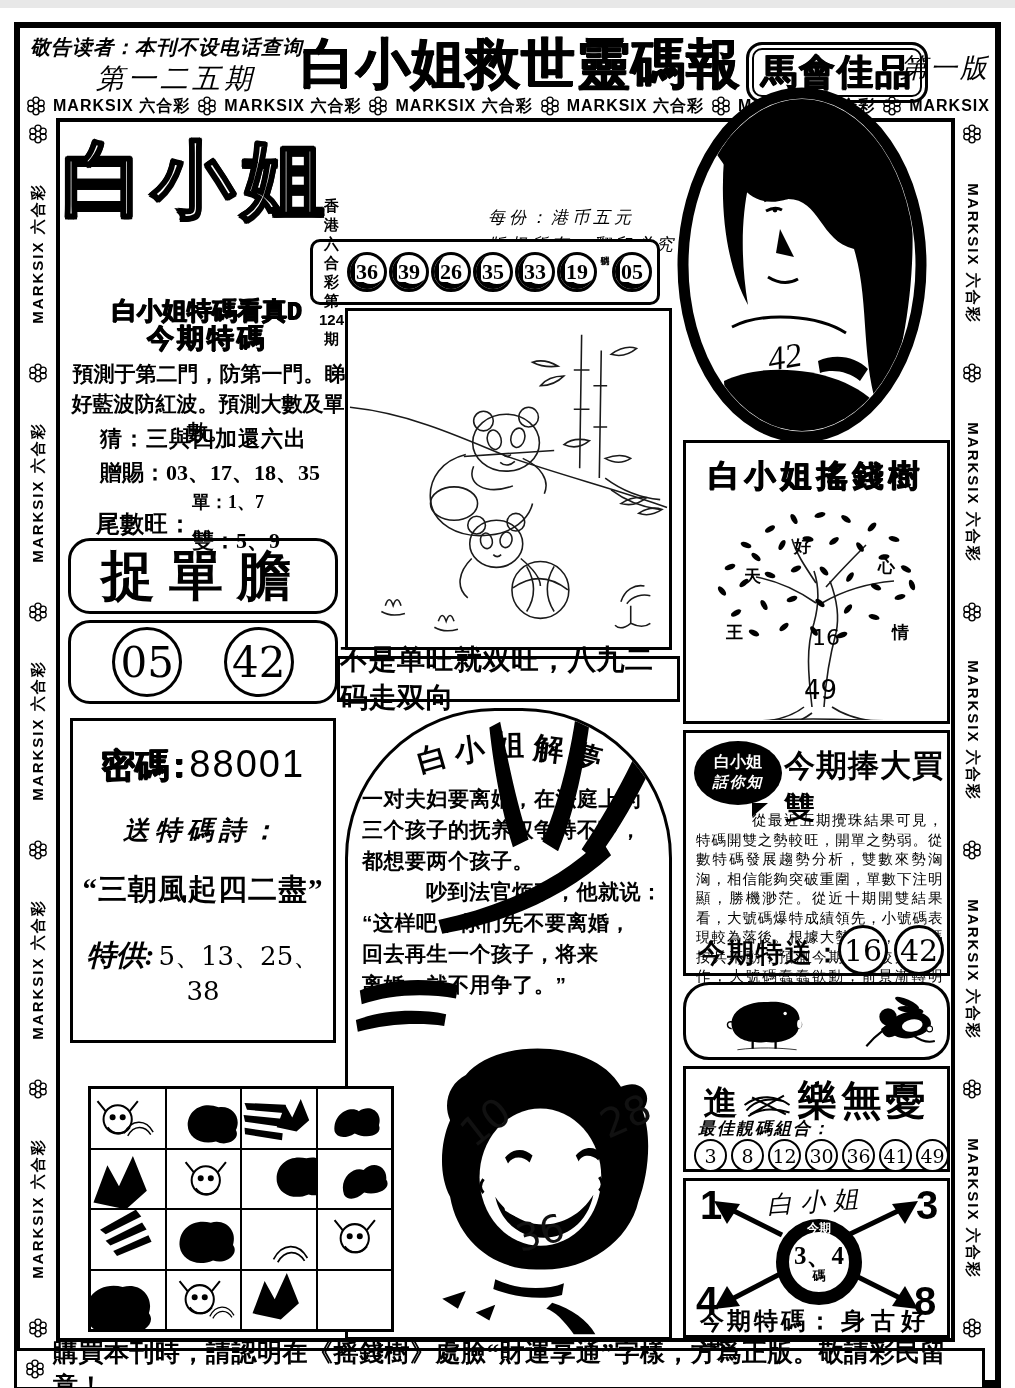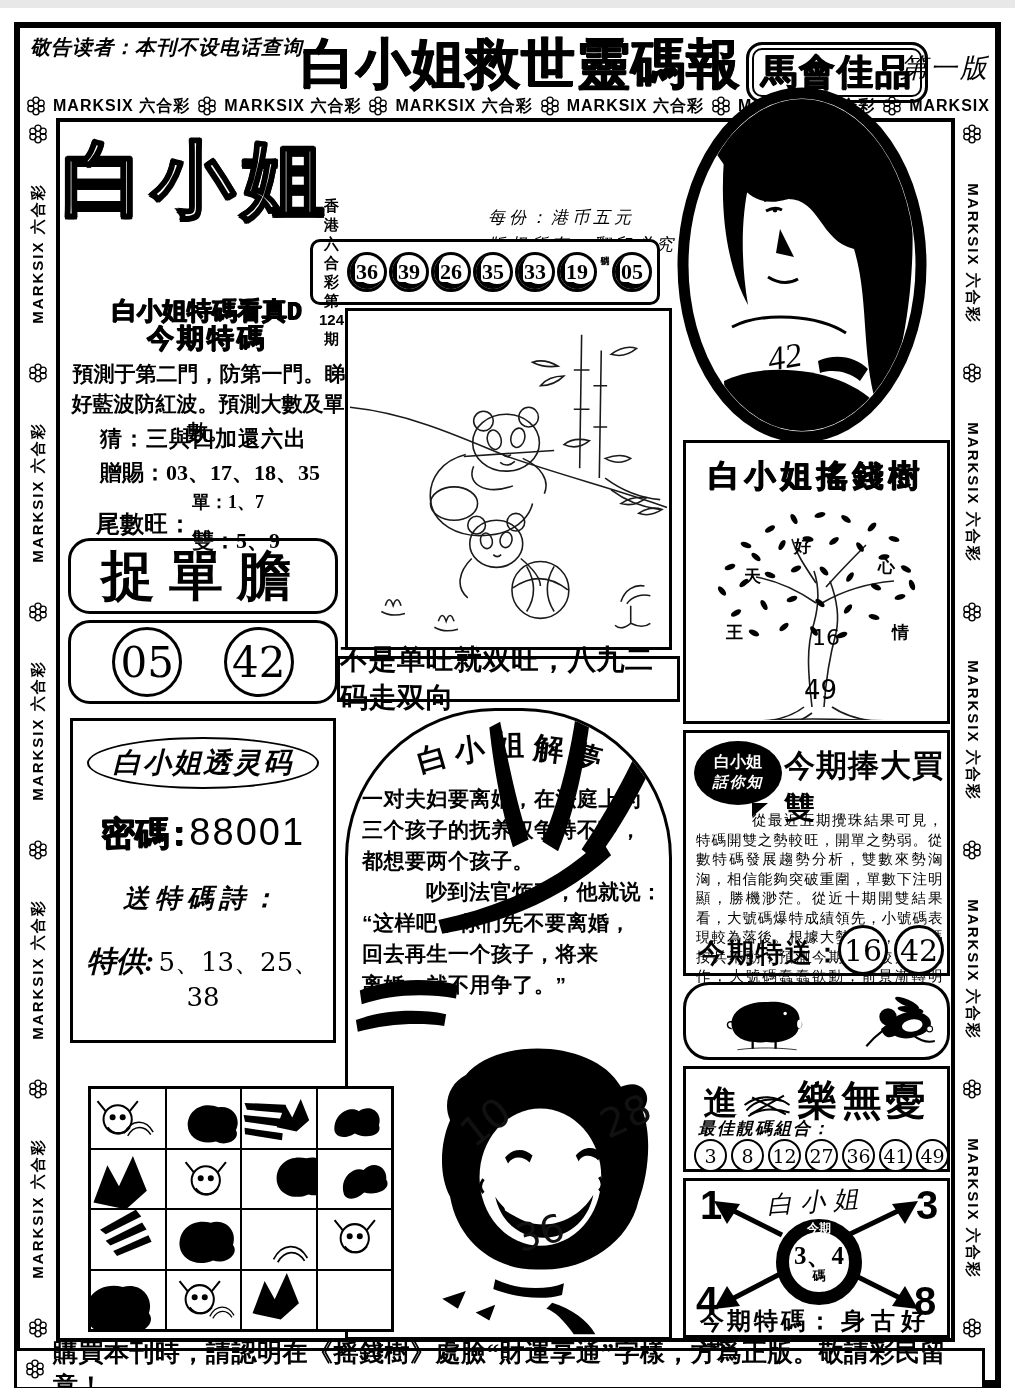--- a/index.html
+++ b/index.html
@@ -83,20 +83,21 @@
     <g id="leaf">
         <ellipse rx="5.6" ry="2.7" fill="#000"></ellipse>
       </g>
   </defs>
 </svg>
 
 <div class="page">
   <div class="frame"></div>
 
   <div class="abs" style="left:30px;top:26px;font:bold italic 20px 'Liberation Serif',serif;letter-spacing:1px">敬告读者：本刊不设电话查询.</div>
+  <div class="abs" style="left:96px;top:52px;font:italic 28px 'Liberation Serif',serif;letter-spacing:4px">第一二五期</div>
   <div class="abs xheavy" style="left:296px;top:20px;width:450px;text-align:center;font-size:54px;letter-spacing:1px">白小姐救世靈碼報</div>
   <div class="abs xheavy" style="left:746px;top:34px;padding:3px 12px;border:3px solid #000;border-radius:16px;
         box-shadow:inset 0 0 0 3px #fff,inset 0 0 0 5px #000;font-size:36px;letter-spacing:2px">馬會佳品</div>
   <div class="abs" style="left:900px;top:42px;font:italic 27px 'Liberation Serif',serif;letter-spacing:3px">第一版</div>
 
   <div class="abs strip" style="left:26px;top:86px;width:963px;height:24px">
     <svg class="flw">
         <use href="#flower"></use>
       </svg>
     <span class="lbl">MARKSIX 六合彩</span>
@@ -247,28 +248,25 @@
         display:flex;align-items:center;justify-content:center">
     <span class="serifb" style="font-size:54px;letter-spacing:14px">捉單膽</span>
   </div>
   <div class="abs" style="left:68px;top:612px;width:270px;height:84px;border:3px solid #000;border-radius:22px;
         display:flex;align-items:center;justify-content:space-evenly">
     <div class="circlenum" style="width:70px;height:70px;font-size:42px">05</div>
     <div class="circlenum" style="width:70px;height:70px;font-size:42px">42</div>
   </div>
 
   <div class="abs" style="left:70px;top:710px;width:266px;height:325px;border:3px solid #000;text-align:center">
-    <div style="margin:16px auto 0;width:232px;height:52px;border:2px solid #000;border-radius:50%;
-         display:flex;align-items:center;justify-content:center">
-      <span style="font:italic bold 28px 'Liberation Serif',serif;letter-spacing:2px">白小姐透灵码</span>
-    </div>
     <div style="margin-top:22px">
       <span class="xheavy" style="font-size:34px">密碼:</span><span class="sans" style="font-size:38px;letter-spacing:2px">88001</span>
     </div>
     <div style="margin-top:24px;font:italic bold 26px 'Liberation Serif',serif;letter-spacing:6px">送特碼詩：</div>
+    <div class="serifb" style="margin-top:22px;font-size:29px;letter-spacing:1px">“三朝風起四二盡”</div>
     <div style="margin-top:26px">
       <span style="font:italic bold 29px 'Liberation Serif',serif">特供:</span>
       <span style="font:26px 'DejaVu Serif',serif">5、13、25、38</span>
     </div>
   </div>
 
   <div class="abs grid" style="left:88px;top:1078px;width:306px;height:246px;z-index:6">
     <div class="cell"><svg viewBox="0 0 72 58">
           <use href="#b5" transform="translate(4,8)"></use>
           <use href="#b4" transform="translate(30,26) scale(.6)"></use>
@@ -522,21 +520,21 @@
           <path d="M4 22 C14 10,30 8,44 12 M2 16 C18 4,36 6,50 16 M6 28 C20 18,38 20,50 24 M10 8 L46 26 M8 26 L44 6"></path>
         </g>
       </svg>
       <span class="serifb" style="font-size:40px;letter-spacing:4px">樂無憂</span>
     </div>
     <div style="position:absolute;left:12px;top:48px;font:italic bold 17px 'Liberation Serif',serif;letter-spacing:2px">最佳靚碼組合：</div>
     <div style="position:absolute;left:8px;top:70px;display:flex;gap:4px">
       <div class="circlenum combo-circ">3</div>
       <div class="circlenum combo-circ">8</div>
       <div class="circlenum combo-circ">12</div>
-      <div class="circlenum combo-circ">27</div>
+      <div class="circlenum combo-circ">30</div>
       <div class="circlenum combo-circ">36</div>
       <div class="circlenum combo-circ">41</div>
       <div class="circlenum combo-circ">49</div>
     </div>
   </div>
 
   <div class="abs" style="left:683px;top:1170px;width:267px;height:160px;border:3px solid #000;background:#fff">
     <svg viewBox="0 0 261 154" style="position:absolute;inset:0;width:100%;height:100%">
       <g stroke="#000" stroke-width="5">
         <line x1="96" y1="54" x2="46" y2="29"></line>

